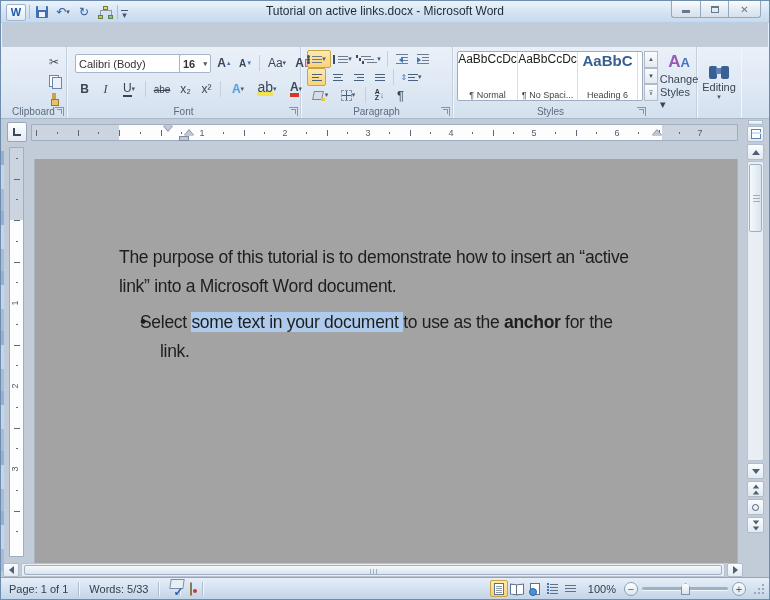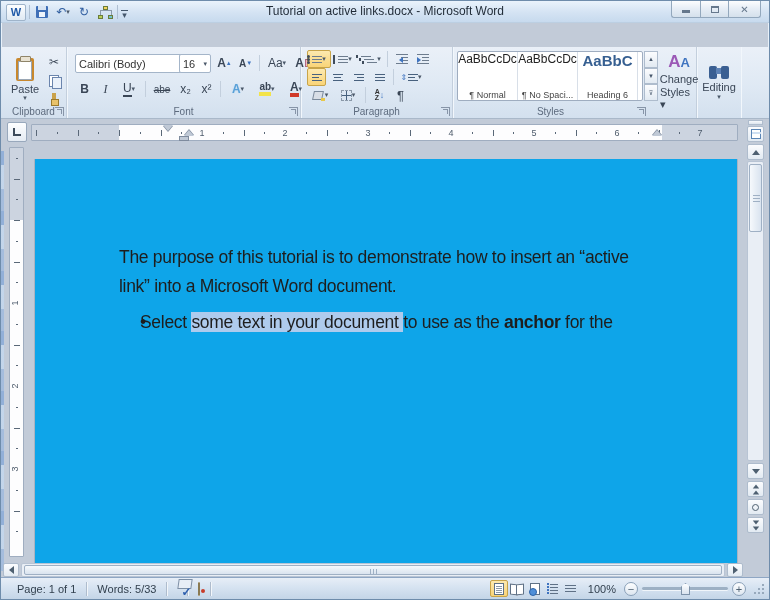--- a/index.html
+++ b/index.html
@@ -79,21 +79,21 @@
   .painter-ic{width:10px;height:13px;position:relative;}
   .painter-ic::before{content:"";position:absolute;left:3px;top:0;width:4px;height:7px;background:#caa24a;}
   .painter-ic::after{content:"";position:absolute;left:2px;bottom:0;width:6px;height:5px;background:#e8c26a;border:1px solid #9a7a2e;}
   
   .combo{position:absolute;height:19px;background:#fff;border:1px solid #a4b5c9;border-radius:2px;
     font-size:11px;color:#333;display:flex;align-items:center;padding:0 3px;justify-content:space-between;}
   .fgrow{position:absolute;display:flex;gap:2px;}
   .fbtn{width:19px;height:18px;font-size:12px;}
   .u-line{border-bottom:2px solid #3a4656;}
   .eff-a{color:#58a0d8;font-weight:bold;text-shadow:0 0 2px #bcd8ef;}
-  .hl-ab{font-size:10px;border-bottom:4px solid #f3e34a;line-height:10px;font-weight:bold;}
+  .hl-ab{font-size:14px;border-bottom:4px solid #f3e34a;line-height:10px;}
   .fc-a{border-bottom:4px solid #d03a2a;line-height:11px;font-weight:bold;}
   .vsep{width:1px;height:16px;background:#c3cfdd;margin:0 2px;align-self:center;}
   
   .pline{display:flex;flex-direction:column;gap:2px;}
   .pline i{display:block;width:10px;height:1px;background:#6d7c8e;position:relative;}
   .pline.bul i::before{content:"";position:absolute;left:-5px;top:-1px;width:3px;height:3px;background:#3f4c5c;border-radius:50%;}
   .pline.num i::before{content:"";position:absolute;left:-5px;top:-1px;width:2px;height:3px;background:#3f4c5c;}
   .align i{background:#48617e;}
   .align{gap:2px;}
   .align i:nth-child(2){width:7px;}
@@ -153,21 +153,21 @@
   .m-firstline{position:absolute;left:131px;top:0;width:0;height:0;border-left:5px solid transparent;border-right:5px solid transparent;border-top:6px solid #c0c9d6;filter:drop-shadow(0 1px 0 #7e8b9e);}
   .m-hang{position:absolute;left:152px;top:5px;width:0;height:0;border-left:5px solid transparent;border-right:5px solid transparent;border-bottom:6px solid #c0c9d6;filter:drop-shadow(0 -1px 0 #7e8b9e);}
   .m-hangbox{position:absolute;left:147px;top:11px;width:10px;height:5px;background:#c0c9d6;border:1px solid #7e8b9e;}
   .m-right{position:absolute;left:620px;top:5px;width:0;height:0;border-left:5px solid transparent;border-right:5px solid transparent;border-bottom:6px solid #c0c9d6;filter:drop-shadow(0 -1px 0 #7e8b9e);}
   .vruler{position:absolute;left:8px;top:146px;width:15px;height:410px;background:#ccd4e0;
     border:1px solid #9fadc0;border-radius:1px;}
   .vruler .white{position:absolute;left:0;top:72px;width:13px;height:336px;background:#fdfdfe;}
   .vtick{position:absolute;background:#5a6878;}
   .vnum{position:absolute;left:2px;font-size:9px;color:#4d5b6b;transform:rotate(-90deg);}
   
-  .page{position:absolute;left:33px;top:158px;width:704px;height:404px;background:#0ea5e9;
+  .page{position:absolute;left:33px;top:158px;width:704px;height:404px;background:#a3a3a3;
     border-left:1px solid #aab4c2;border-right:1px solid #aab4c2;}
   .doc-text{position:absolute;left:84px;top:84px;width:560px;
     font-size:17.5px;letter-spacing:-0.3px;color:#1e1e1e;line-height:29px;}
   .doc-line{white-space:pre;}
   .sel{background:#aecbed;}
   .bullet-para{display:flex;margin-top:7px;}
   .bullet-mark{width:20px;padding-left:21px;flex:none;}
   
   .vsb{position:absolute;right:5px;top:119px;width:17px;bottom:40px;}
   .vsb .split{position:absolute;left:1px;top:0;width:15px;height:5px;background:linear-gradient(#f6f9fc,#dde5ee);border:1px solid #aebccd;}
@@ -275,46 +275,41 @@
       <div class="winbtn">
           <span>✕</span>
         </div>
     </div>
   </div>
 
 
   <div class="ribbon">
 
     <div class="grp" style="left:0;width:66px;">
-      <div class="rbtn paste-big">
-        <span class="clipboard-ic"></span>
-        <span>Paste</span>
-        <span class="arrow-down">▾</span>
-      </div>
       <div class="clip-col">
         <div class="rbtn">
             <span>✂</span>
           </div>
         <div class="rbtn">
             <span class="copy-ic"></span>
           </div>
         <div class="rbtn">
             <span class="painter-ic"></span>
           </div>
       </div>
       <div class="grp-label">Clipboard</div>
       <div class="launcher"></div>
     </div>
 
     <div class="grp" style="left:66px;width:234px;">
       <div class="combo" style="left:8px;top:7px;width:123px;">
         <span>Calibri (Body)</span>
           <span class="arrow-down">▾</span>
       </div>
-      <div class="combo" style="left:112px;top:7px;width:32px;">
+      <div class="combo" style="left:112px;top:7px;width:32px;font-weight:bold;">
         <span>16</span>
           <span class="arrow-down">▾</span>
       </div>
       <div class="fgrow" style="left:148px;top:7px;">
         <div class="rbtn fbtn">
             <span style="font-weight:bold">A</span>
             <span style="font-size:6px;color:#3f74c0;">▲</span>
           </div>
         <div class="rbtn fbtn">
             <span style="font-size:10px;font-weight:bold">A</span>
@@ -586,20 +581,21 @@
   </div>
 
   <div class="page">
     <div class="doc-text">
       <div class="doc-line">The purpose of this tutorial is to demonstrate how to insert an “active</div>
       <div class="doc-line">link” into a Microsoft Word document.</div>
       <div class="bullet-para">
         <span class="bullet-mark">•</span>
         <span class="doc-line"><span>Select </span><span class="sel">some text in your document </span><span>to use as the </span><b>anchor</b><span> for the</span></span>
       </div>
+      <div class="doc-line" style="padding-left:41px;">link.</div>
     </div>
   </div>
 
   <div class="vsb">
     <div class="split"></div>
     <div class="sbtn" style="top:6px;">
         <span class="ruler-toggle-ic"></span>
       </div>
     <div class="sbtn" style="top:24px;">
         <span class="tri-up"></span>
@@ -637,21 +633,21 @@
       <div class="hthumb">
           <span class="grip-v"></span>
         </div>
     </div>
     <div class="hbtn" style="right:0;">
         <span class="tri-right"></span>
       </div>
   </div>
 
   <div class="statusbar">
-    <div class="sb-item" style="padding-left:16px;">Page: 1 of 1</div>
+    <div class="sb-item" style="padding-left:8px;">Page: 1 of 1</div>
     <div class="sb-sep"></div>
     <div class="sb-item">Words: 5/33</div>
     <div class="sb-sep"></div>
     <div class="sb-item"><span class="proof-ic"></span></div>
     <div class="sb-sep"></div>
     <div class="sb-item"><span class="macro-ic"></span></div>
     <div class="sb-sep"></div>
 
     <div class="sb-right">
       <div class="viewbtns">

